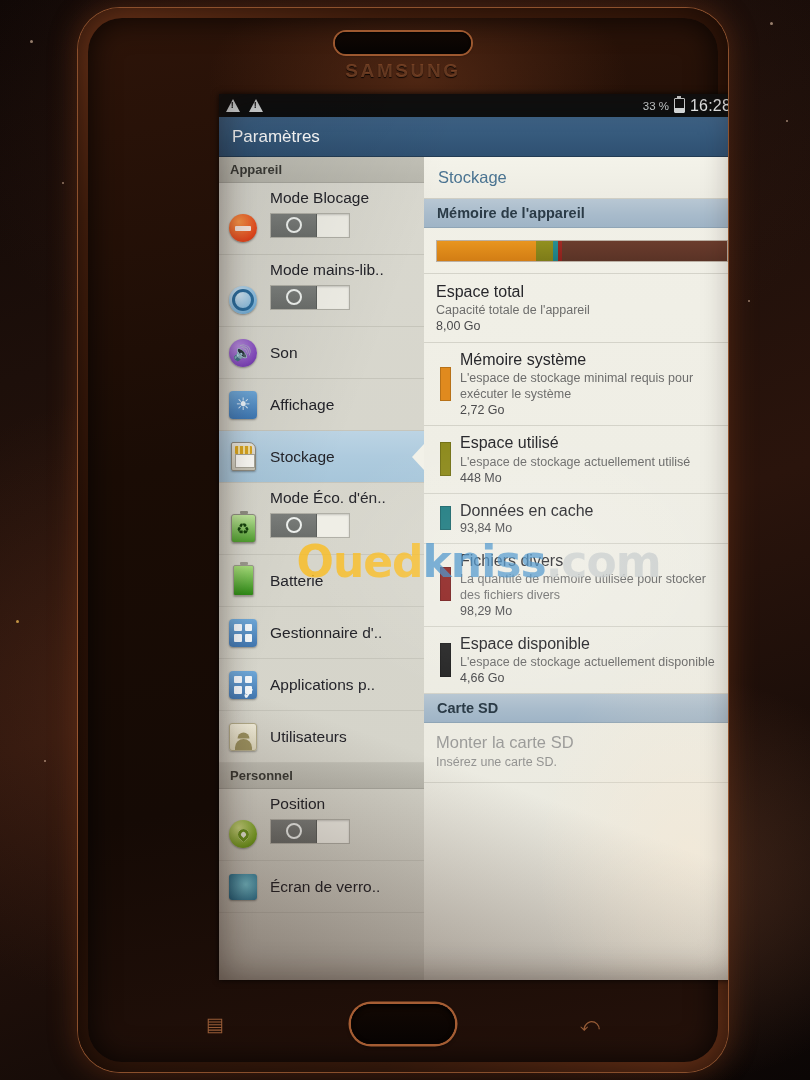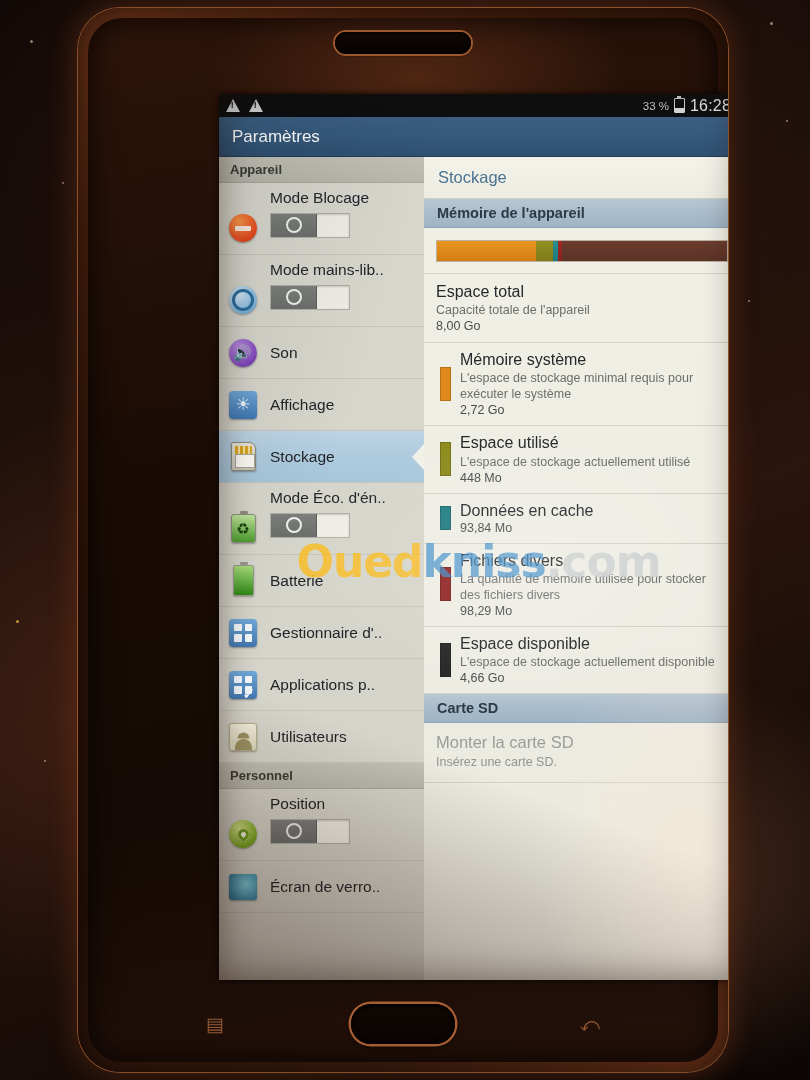--- a/index.html
+++ b/index.html
@@ -476,20 +476,21 @@
   <div class="speck" style="left:786px; top:120px; width:2px; height:2px;"></div>
   <div class="speck" style="left:748px; top:300px; width:2px; height:2px;"></div>
   <div class="speck" style="left:16px;  top:620px; width:3px; height:3px; background:rgba(255,200,90,.7);"></div>
   <div class="speck" style="left:44px;  top:760px; width:2px; height:2px;"></div>
   <div class="speck" style="left:700px; top:640px; width:4px; height:4px; background:rgba(210,130,80,.55);"></div>
 
   <div id="tablet">
     <div id="tablet-inner">
 
       <div id="speaker"></div>
+      <div id="brand">SAMSUNG</div>
 
       <div class="soft-key" id="menu-key">▤</div>
       <div class="soft-key" id="back-key">⤺</div>
       <div id="home-key"></div>
     </div>
 
     <div id="screen">
 
       <div id="statusbar">
         <div class="warn-tri"></div>

